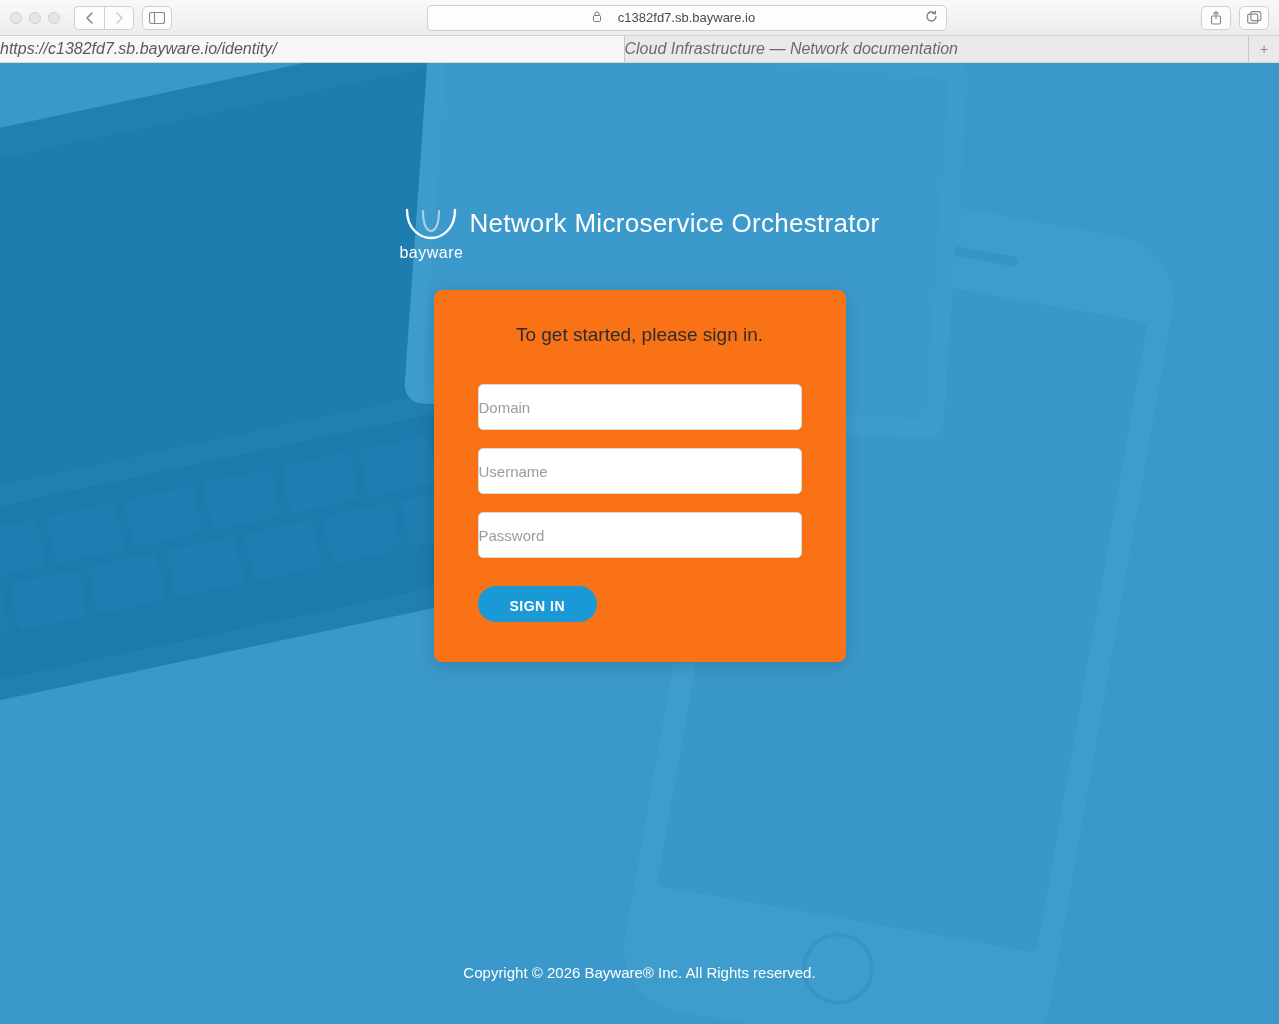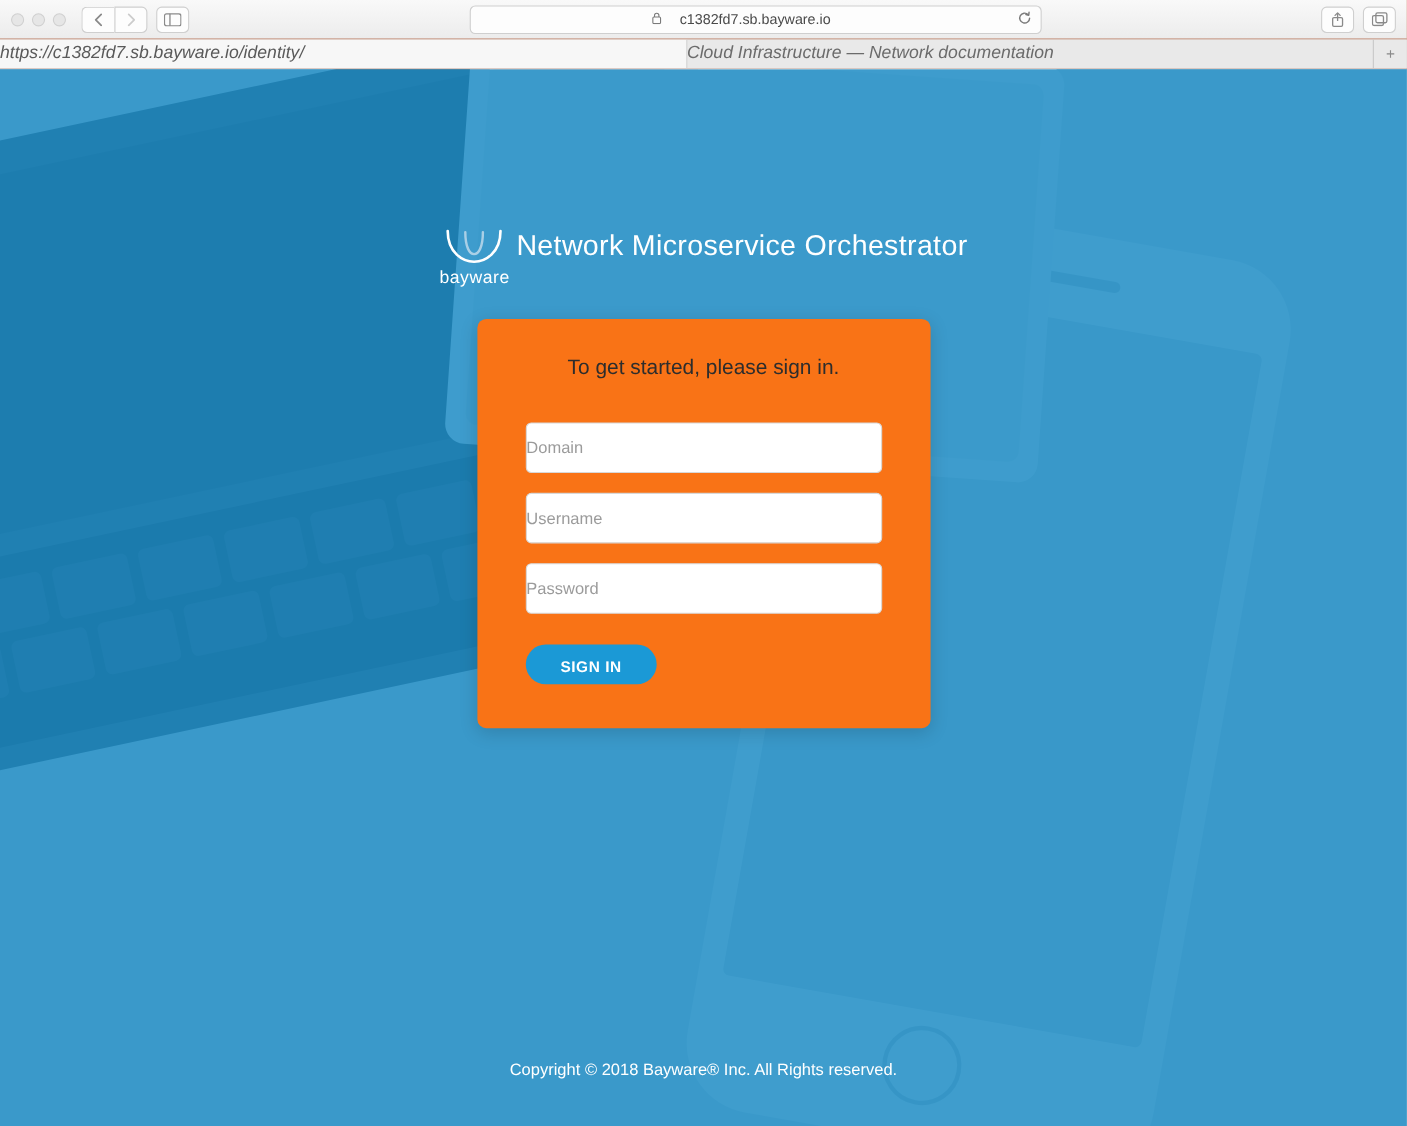--- a/index.html
+++ b/index.html
@@ -202,14 +202,14 @@
       <input class="field" type="text" placeholder="Domain" style="">
 
       <input class="field" type="text" placeholder="Username" style="">
 
       <input class="field" type="password" placeholder="Password" style="">
 
       <button class="signin-btn">SIGN IN</button>
     </div>
   </div>
 
-  <div class="footer">Copyright © 2018 Bayware® Inc. All Rights reserved.</div>
+  <div class="footer">Copyright © 2026 Bayware® Inc. All Rights reserved.</div>
 </div>
 
 </body></html>

